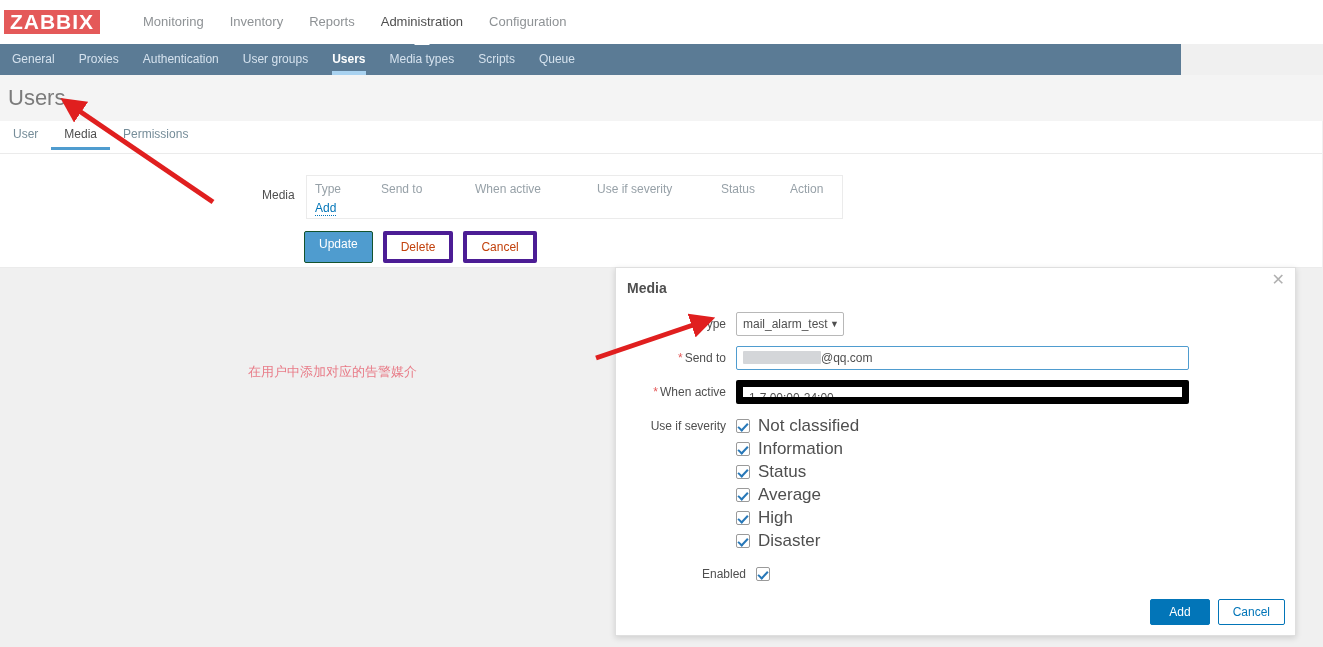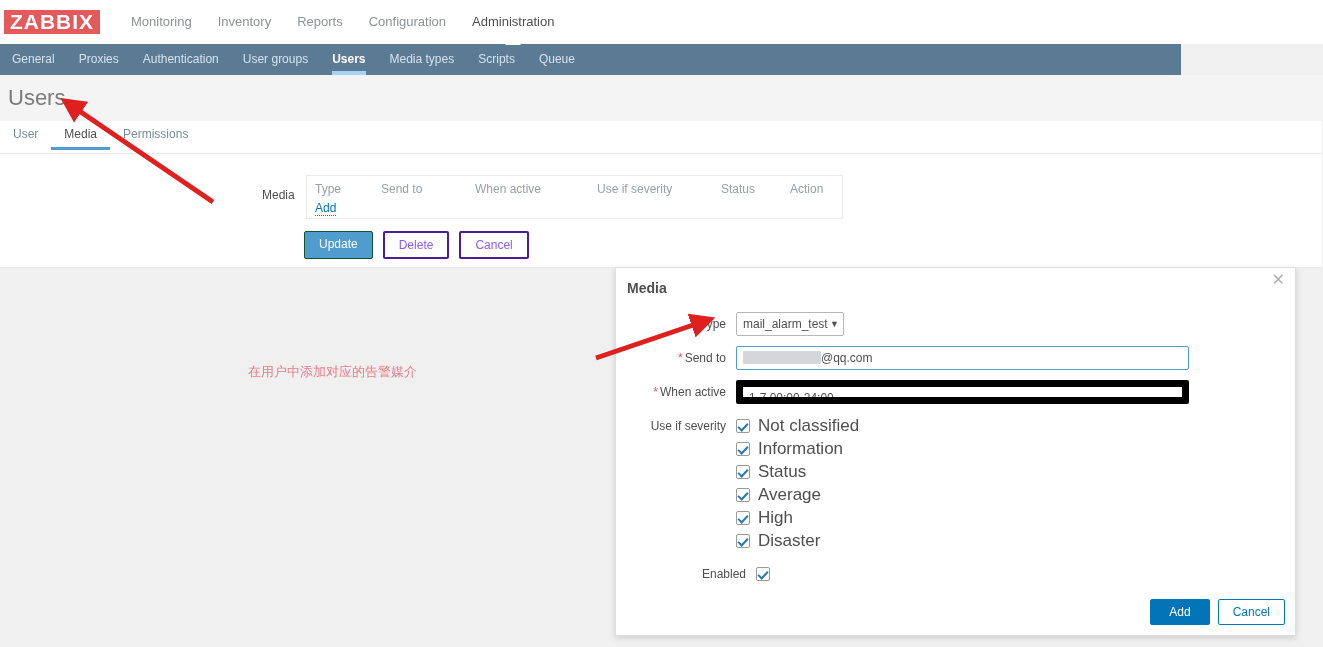--- a/index.html
+++ b/index.html
@@ -24,21 +24,21 @@
     width: 1323px;
     height: 44px;
     background: #ffffff;
     display: flex;
     align-items: center;
   }
   .logo {
     width: 96px;
     height: 24px;
     margin-left: 4px;
-    margin-right: 18px;
+    margin-right: 30px;
     background: #e45959;
     color: #ffffff;
     font-size: 21px;
     font-weight: bold;
     letter-spacing: 1px;
     text-align: center;
     line-height: 24px;
     font-family: "Liberation Sans", sans-serif;
     box-sizing: border-box;
   }
@@ -226,22 +226,22 @@
     box-sizing: border-box;
     line-height: 14px;
   }
   .btn-primary {
     background: #4f9ccf;
     border: 1px solid #14532d;
     color: #ffffff;
   }
   .btn-secondary {
     background: #ffffff;
-    border: 2px solid #4c1d95;
-    color: #8b5cf6;
+    border: 4px solid #4c1d95;
+    color: #c2410c;
   }
 
   
   .annotation-text {
     position: absolute;
     left: 248px;
     top: 363px;
     font-size: 13px;
     color: #e87c88;
     white-space: nowrap;
@@ -413,22 +413,22 @@
 </style>
 </head>
 <body>
 
 <div class="top-header">
   <div class="logo">ZABBIX</div>
   <div class="mainmenu">
     <div class="mainmenu-item">Monitoring</div>
     <div class="mainmenu-item">Inventory</div>
     <div class="mainmenu-item">Reports</div>
+    <div class="mainmenu-item active">Administration</div>
     <div class="mainmenu-item">Configuration</div>
-    <div class="mainmenu-item active">Administration</div>
   </div>
 </div>
 
 <div class="subnav">
   <div class="subnav-item">General</div>
   <div class="subnav-item">Proxies</div>
   <div class="subnav-item">Authentication</div>
   <div class="subnav-item">User groups</div>
   <div class="subnav-item active">Users</div>
   <div class="subnav-item">Media types</div>

